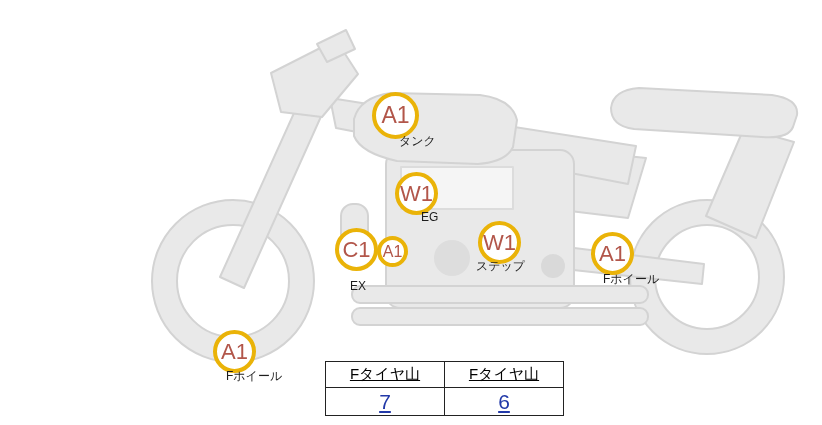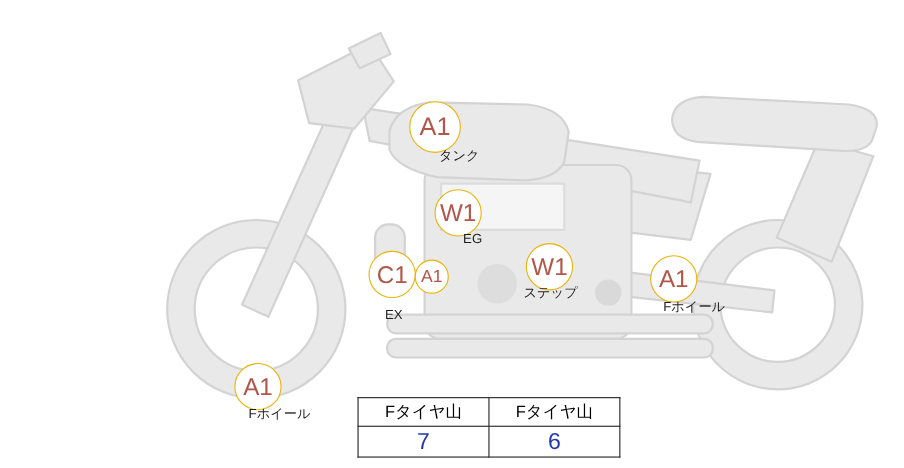--- a/index.html
+++ b/index.html
@@ -10,21 +10,21 @@
     height: 425px;
     background: #ffffff;
     overflow: hidden;
     font-family: "Liberation Sans", sans-serif;
   }
   .sketch { position: absolute; left: 0; top: 0; width: 822px; height: 425px; }
   .badge {
     position: absolute;
     border-radius: 50%;
     background: #ffffff;
-    border: 1px solid #eab308;
+    border: 4px solid #eab308;
     color: var(--badge-color, #b2564a);
     display: flex;
     align-items: center;
     justify-content: center;
     font-size: 22px;
     line-height: 1;
   }
   .marker-label {
     position: absolute;
     color: #1d1d1d;
@@ -38,20 +38,21 @@
     top: 361px;
     border-collapse: collapse;
     background: #ffffff;
   }
   .tire-table th, .tire-table td {
     border: 1.6px solid #222222;
     width: 119px;
     text-align: center;
     background: #ffffff;
     padding: 0;
+    text-decoration: underline;
   }
   .tire-table th {
     height: 26px;
     font-size: 15px;
     font-weight: 400;
     color: #000000;
   }
   .tire-table td {
     height: 28px;
     font-size: 21px;

